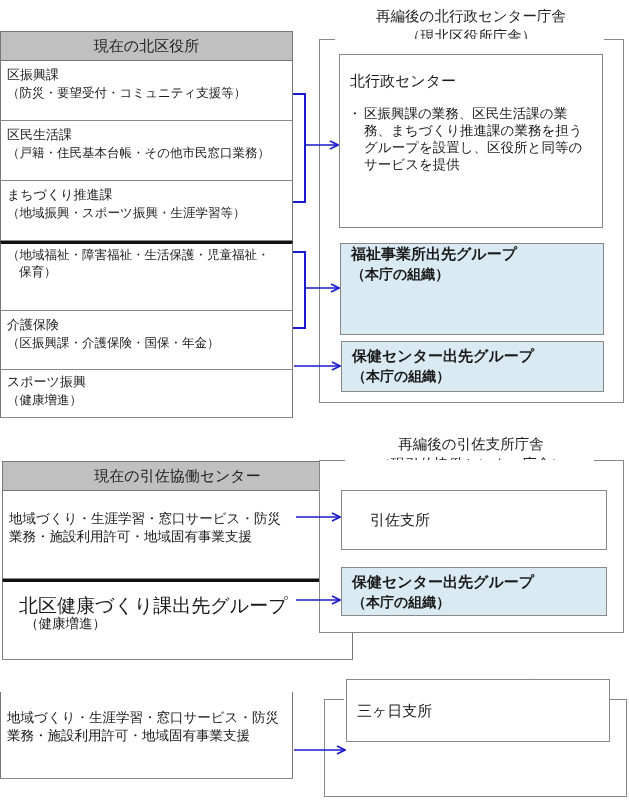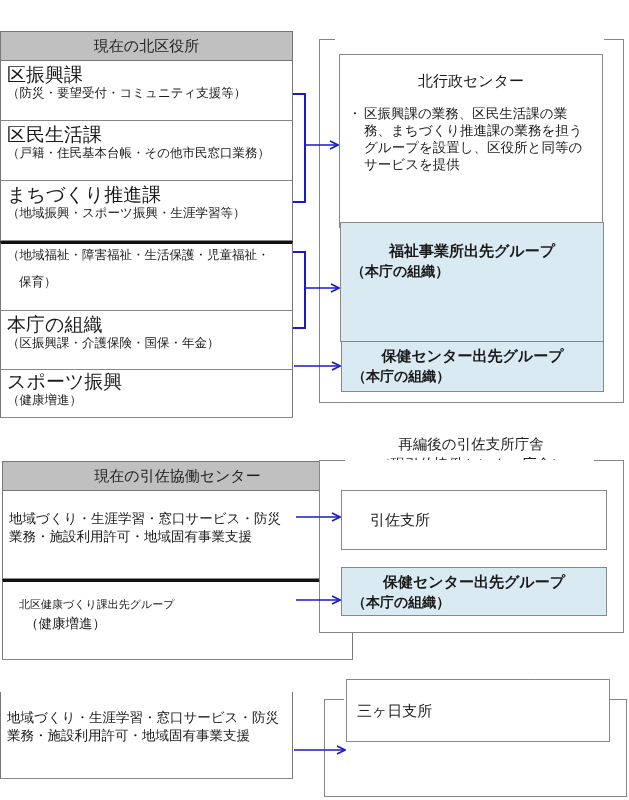--- a/index.html
+++ b/index.html
@@ -12,35 +12,35 @@
 
     
     .cur-head {
       background: #c0c0c0; border: 1px solid #777; text-align: center;
       font-size: 15px; line-height: 28px; color: #222;
     }
     .cur-cell {
       background: #fff; border-left: 1px solid #777; border-right: 1px solid #777;
       border-bottom: 1px solid #888; padding: 4px 0 0 6px;
     }
-    .cur-cell .t1 { font-size: 19px; line-height: 19px; display: block; white-space: nowrap; }
+    .cur-cell .t1 { font-size: 13px; line-height: 19px; display: block; white-space: nowrap; }
     .cur-cell .t2 { font-size: 12.5px; line-height: 17px; display: block; white-space: nowrap; }
     .thick-top { border-top: 3px solid #111; }
 
     
     .grp {
       border: 1px solid #888; border-top: none; background: #fff;
     }
     .grp-top-l, .grp-top-r { position: absolute; top: 0; height: 1px; background: #888; }
     .grp-title {
       text-align: center; font-size: 14.5px; line-height: 20px; color: #222; white-space: nowrap;
     }
     .box { background: #fff; border: 1px solid #888; padding: 0 10px; }
     .box.blue { background: #daeaf2; }
-    .box .name { font-size: 15px; line-height: 20px; white-space: nowrap; display: block; text-align: center; }
+    .box .name { font-size: 15px; line-height: 20px; white-space: nowrap; display: block; }
     .box .sub { font-size: 14px; line-height: 20px; white-space: nowrap; display: block; }
     .box ul { margin: 0; padding: 0; list-style: none; }
     .box li { font-size: 13.5px; line-height: 17px; padding-left: 14px; position: relative; }
     .box li::before { content: "・"; position: absolute; left: -2px; }
 
     svg.conn { position: absolute; left: 0; top: 0; pointer-events: none; }
   </style>
 </head>
 <body>
 
@@ -53,61 +53,63 @@
   <div class="cur-cell" style="height:55px;">
     <span class="t1">区民生活課</span>
     <span class="t2">（戸籍・住民基本台帳・その他市民窓口業務）</span>
   </div>
   <div class="cur-cell" style="height:55px;">
     <span class="t1">まちづくり推進課</span>
     <span class="t2">（地域振興・スポーツ振興・生涯学習等）</span>
   </div>
   <div class="cur-cell thick-top" style="height:64px;padding-top:2px;">
     <span class="t2">（地域福祉・障害福祉・生活保護・児童福祉・</span>
-    <span class="t2" style="padding-left:12px;margin-top:10px;">保育）</span>
+    <span class="t2" style="padding-left:12px;">保育）</span>
   </div>
   <div class="cur-cell" style="height:54px;">
-    <span class="t1">本庁の組織</span>
+    <span class="t1">介護保険</span>
     <span class="t2">（区振興課・介護保険・国保・年金）</span>
   </div>
   <div class="cur-cell" style="height:45px;padding-top:2px;">
     <span class="t1">スポーツ振興</span>
     <span class="t2">（健康増進）</span>
   </div>
 </div>
 
 <div class="abs grp-title" style="left:318px;top:6px;width:306px;">
+  <div>再編後の北行政センター庁舎</div>
+  <div>（現北区役所庁舎）</div>
 </div>
 <div class="abs grp" style="left:319px;top:39px;width:305px;height:364px;">
   <div class="grp-top-l" style="left:-1px;width:16px;"></div>
   <div class="grp-top-r" style="right:-1px;width:20px;"></div>
 </div>
 <div class="abs box" style="left:339px;top:54px;width:264px;height:174px;padding-top:16px;">
   <span class="name">北行政センター</span>
   <ul style="margin-top:14px;">
     <li>区振興課の業務、区民生活課の業務、まちづくり推進課の業務を担うグループを設置し、区役所と同等のサービスを提供</li>
   </ul>
 </div>
-<div class="abs box blue" style="left:340px;top:222px;width:264px;height:120px;padding-top:18px;">
+<div class="abs box blue" style="left:340px;top:243px;width:264px;height:92px;">
   <span class="name" style="font-weight:bold;">福祉事業所出先グループ</span>
   <span class="sub" style="font-weight:bold;">（本庁の組織）</span>
 </div>
 <div class="abs box blue" style="left:341px;top:341px;width:263px;height:51px;padding-top:4px;">
   <span class="name" style="font-weight:bold;">保健センター出先グループ</span>
   <span class="sub" style="font-weight:bold;">（本庁の組織）</span>
 </div>
 
 <div class="abs" style="left:2px;top:461px;width:351px;">
   <div class="cur-head">現在の引佐協働センター</div>
   <div class="cur-cell" style="height:69px;padding-top:18px;padding-left:6px;">
     <span class="t2" style="font-size:13.5px;line-height:18px;">地域づくり・生涯学習・窓口サービス・防災</span>
     <span class="t2" style="font-size:13.5px;line-height:18px;">業務・施設利用許可・地域固有事業支援</span>
   </div>
   <div class="cur-cell thick-top" style="height:63px;padding-top:14px;padding-left:16px;">
-    <span class="t2" style="font-size:11px;line-height:18px;">北区健康づくり課出先グループ</span>
+    <span class="t2" style="font-size:19px;line-height:18px;">北区健康づくり課出先グループ</span>
     <span class="t2" style="font-size:13.5px;line-height:18px;padding-left:6px;">（健康増進）</span>
   </div>
 </div>
 
 <div class="abs grp-title" style="left:318px;top:434px;width:306px;">
   <div>再編後の引佐支所庁舎</div>
   <div>（現引佐協働センター庁舎）</div>
 </div>
 <div class="abs grp" style="left:319px;top:460px;width:305px;height:173px;">
   <div class="grp-top-l" style="left:-1px;width:26px;"></div>

